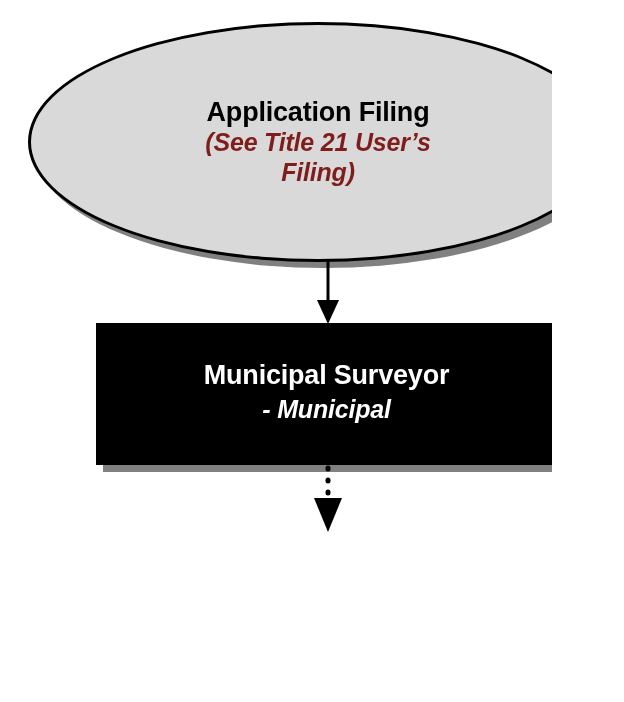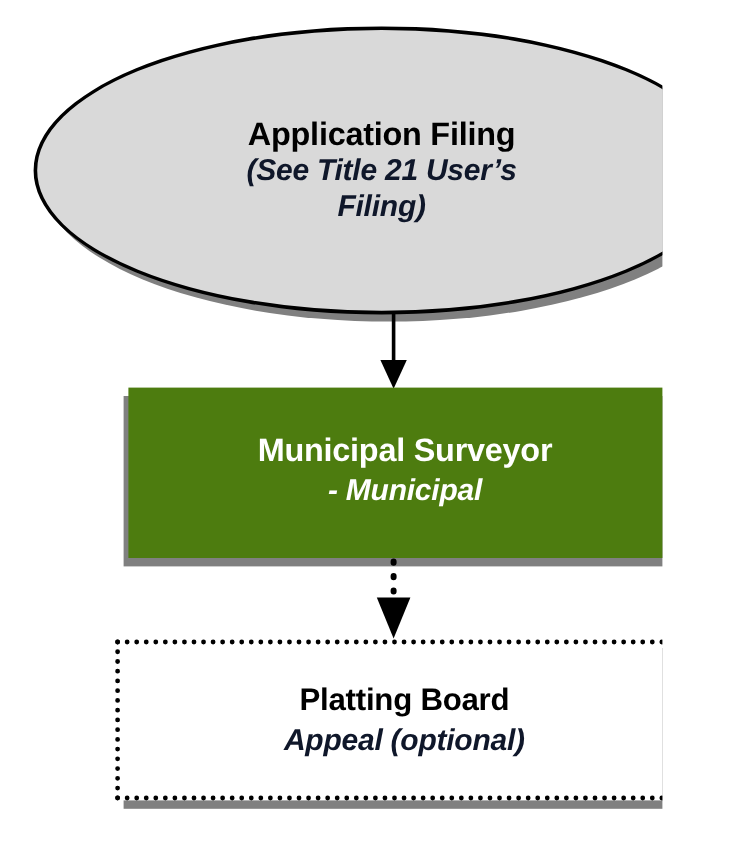--- a/index.html
+++ b/index.html
@@ -61,21 +61,21 @@
     font-style: normal;
     font-size: 27px;
     color: #000000;
     letter-spacing: -0.2px;
     display: block;
   }
   .t-bold-italic {
     font-weight: bold;
     font-style: italic;
     font-size: 25px;
-    color: #0f172a;
+    color: #7f1d1d;
     letter-spacing: -0.2px;
     display: block;
   }
 
   
   .connector {
     position: absolute;
   }
   .connector-solid {
     left: 296px;
@@ -101,26 +101,26 @@
   .black-shadow {
     position: absolute;
     left: 7px;
     top: 7px;
     width: 100%;
     height: 100%;
     background: #808080;
   }
   .black-body {
     position: absolute;
-    left: 11px;
+    left: 0;
     top: 0;
     width: 100%;
     height: 100%;
     box-sizing: border-box;
-    background: #4d7c0f;
+    background: #000000;
     display: flex;
     flex-direction: column;
     align-items: flex-end;
     justify-content: center;
   }
   .black-body .t-bold,
   .black-body .t-bold-italic {
     color: #ffffff;
   }
   .black-text-wrap {
@@ -197,23 +197,14 @@
         <span class="t-bold-italic">- Municipal</span>
       </div>
     </div>
   </div>
 
   <svg class="connector connector-dotted" viewBox="0 0 64 72">
     <line x1="32" y1="4" x2="32" y2="36" stroke="#000000" stroke-width="5" stroke-dasharray="1 11" stroke-linecap="round"></line>
     <polygon points="18,34 46,34 32,68" fill="#000000"></polygon>
   </svg>
 
-  <div class="dotted-node">
-    <div class="dotted-shadow"></div>
-    <div class="dotted-body">
-      <div class="dotted-text-wrap">
-        <span class="t-bold">Platting Board</span>
-        <span class="t-bold-italic">Appeal (optional)</span>
-      </div>
-    </div>
-  </div>
 
 </div>
 
 </body></html>

